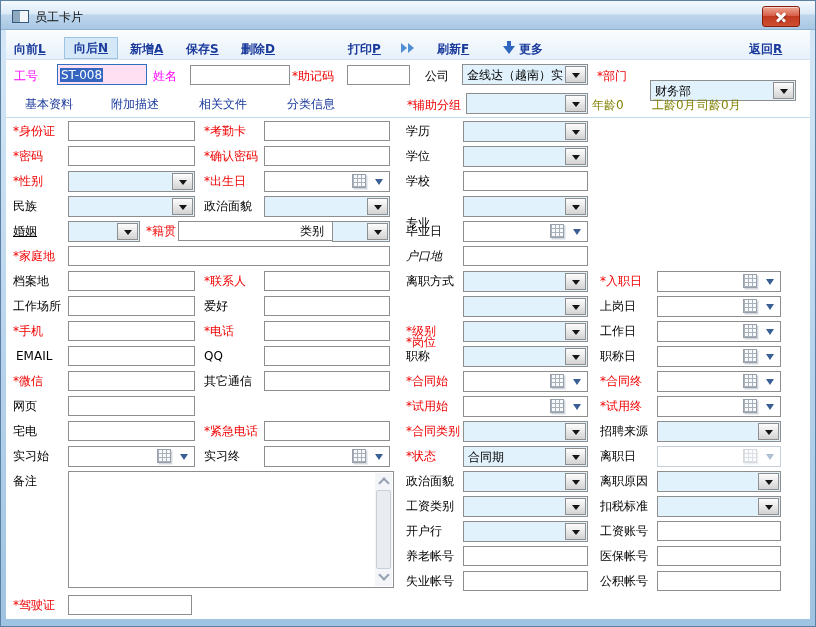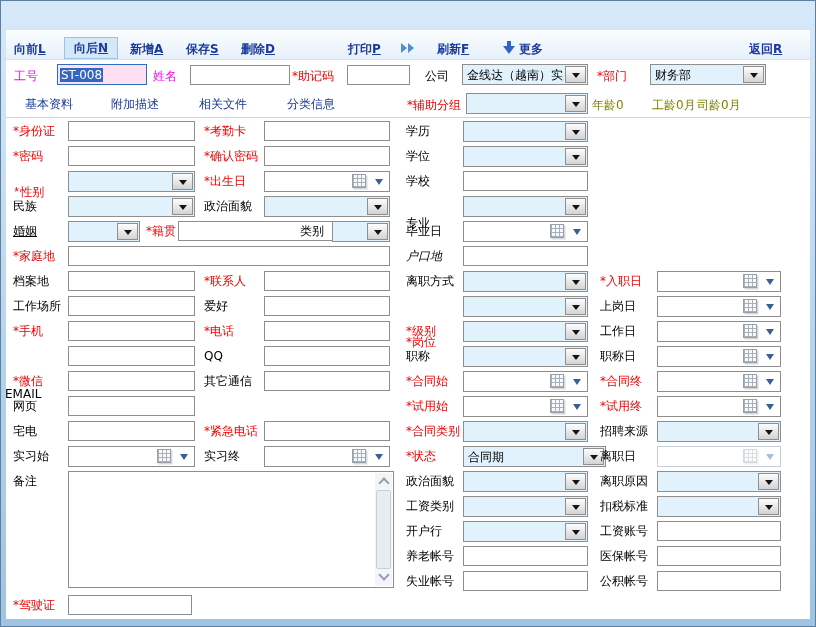--- a/index.html
+++ b/index.html
@@ -82,20 +82,27 @@
   .sbtn.dn::after{top:2px;transform:rotate(225deg);}
   .sthumb{position:absolute;left:1px;right:1px;top:17px;bottom:17px;background:#e9ecf1;
     border:1px solid #c9cfd8;border-radius:2px;}
   #form-area{position:absolute;inset:0;}
 </style>
 </head>
 <body>
 
 <div class="window">
 
+  <div class="titlebar">
+    <span class="appicon"></span>
+    <span class="wtitle">员工卡片</span>
+    <span class="close">
+      <span class="close-x"></span>
+    </span>
+  </div>
 
   <div class="toolbar-bg"></div>
   <div class="white-bg"></div>
   <div class="sep"></div>
 
   <span class="tbi" style="left:14px"><span>向前</span><u>L</u></span>
   <span class="tbi tbi-hl">
       <span>向后</span>
       <u>N</u>
     </span>
@@ -118,21 +125,21 @@
   <span class="hlabel r" style="left:292px">*助记码</span>
   <input class="ti" style="left: 347px; top: 65px; width: 63px;">
   <span class="hlabel blk" style="left:425px">公司</span>
   <div class="combo" style="left:462px;top:64px;width:126px">
     <span class="cv">金线达（越南）实业</span>
     <span class="cbtn">
         <span class="carr"></span>
       </span>
   </div>
   <span class="hlabel r" style="left:597px">*部门</span>
-  <div class="combo" style="left:650px;top:64px;width:116px">
+  <div class="combo" style="left:650px;top:80px;width:146px">
     <span class="cv">财务部</span>
     <span class="cbtn">
         <span class="carr"></span>
       </span>
   </div>
 
   <span class="tab" style="left:25px">基本资料</span>
   <span class="tab" style="left:111px">附加描述</span>
   <span class="tab" style="left:199px">相关文件</span>
   <span class="tab" style="left:287px">分类信息</span>
@@ -149,21 +156,21 @@
 
   <div id="form-area">
       <span class="flabel req" style="left: 13px; top: 124px;">*身份证</span>
       <input class="ti" style="left: 68px; top: 121px; width: 127px;">
       <span class="flabel req" style="left: 204px; top: 124px;">*考勤卡</span>
       <input class="ti" style="left: 264px; top: 121px; width: 126px;">
       <span class="flabel req" style="left: 13px; top: 149px;">*密码</span>
       <input class="ti" style="left: 68px; top: 146px; width: 127px;">
       <span class="flabel req" style="left: 204px; top: 149px;">*确认密码</span>
       <input class="ti" style="left: 264px; top: 146px; width: 126px;">
-      <span class="flabel req" style="left: 13px; top: 186px; font-family: Liberation Mono, monospace;">*性别</span>
+      <span class="flabel req" style="left: 13px; top: 174px;">*性别</span>
       <div class="combo" style="left: 68px; top: 171px; width: 127px;">
         <span class="cv"></span>
         <span class="cbtn">
           <span class="carr"></span>
         </span>
       </div>
       <span class="flabel req" style="left: 204px; top: 174px;">*出生日</span>
       <div class="datep" style="left: 264px; top: 171px; width: 126px;">
         <span class="cal"></span>
         <span class="darr"></span>
@@ -205,21 +212,21 @@
       <span class="flabel req" style="left: 204px; top: 274px;">*联系人</span>
       <input class="ti" style="left: 264px; top: 271px; width: 126px;">
       <span class="flabel" style="left: 13px; top: 299px;">工作场所</span>
       <input class="ti" style="left: 68px; top: 296px; width: 127px;">
       <span class="flabel" style="left: 204px; top: 299px;">爱好</span>
       <input class="ti" style="left: 264px; top: 296px; width: 126px;">
       <span class="flabel req" style="left: 13px; top: 324px;">*手机</span>
       <input class="ti" style="left: 68px; top: 321px; width: 127px;">
       <span class="flabel req" style="left: 204px; top: 324px;">*电话</span>
       <input class="ti" style="left: 264px; top: 321px; width: 126px;">
-      <span class="flabel" style="left: 5px; top: 349px; margin-top: 38px;">EMAIL</span>
+      <span class="flabel" style="left: 16px; top: 349px;">EMAIL</span>
       <input class="ti" style="left: 68px; top: 346px; width: 127px;">
       <span class="flabel" style="left: 204px; top: 349px;">QQ</span>
       <input class="ti" style="left: 264px; top: 346px; width: 126px;">
       <span class="flabel req" style="left: 13px; top: 374px;">*微信</span>
       <input class="ti" style="left: 68px; top: 371px; width: 127px;">
       <span class="flabel" style="left: 204px; top: 374px;">其它通信</span>
       <input class="ti" style="left: 264px; top: 371px; width: 126px;">
       <span class="flabel" style="left: 13px; top: 399px;">网页</span>
       <input class="ti" style="left: 68px; top: 396px; width: 127px;">
       <span class="flabel" style="left: 13px; top: 424px;">宅电</span>
@@ -352,21 +359,21 @@
         </span>
       </div>
       <span class="flabel" style="left: 600px; top: 424px;">招聘来源</span>
       <div class="combo" style="left: 657px; top: 421px; width: 124px;">
         <span class="cv"></span>
         <span class="cbtn">
           <span class="carr"></span>
         </span>
       </div>
       <span class="flabel req" style="left: 406px; top: 449px;">*状态</span>
-      <div class="combo" style="left: 463px; top: 446px; width: 143px;">
+      <div class="combo" style="left: 463px; top: 446px; width: 125px;">
         <span class="cv">合同期</span>
         <span class="cbtn">
           <span class="carr"></span>
         </span>
       </div>
       <span class="flabel" style="left: 600px; top: 449px;">离职日</span>
       <div class="datep dis" style="left: 657px; top: 446px; width: 124px;">
         <span class="cal"></span>
         <span class="darr"></span>
       </div>

